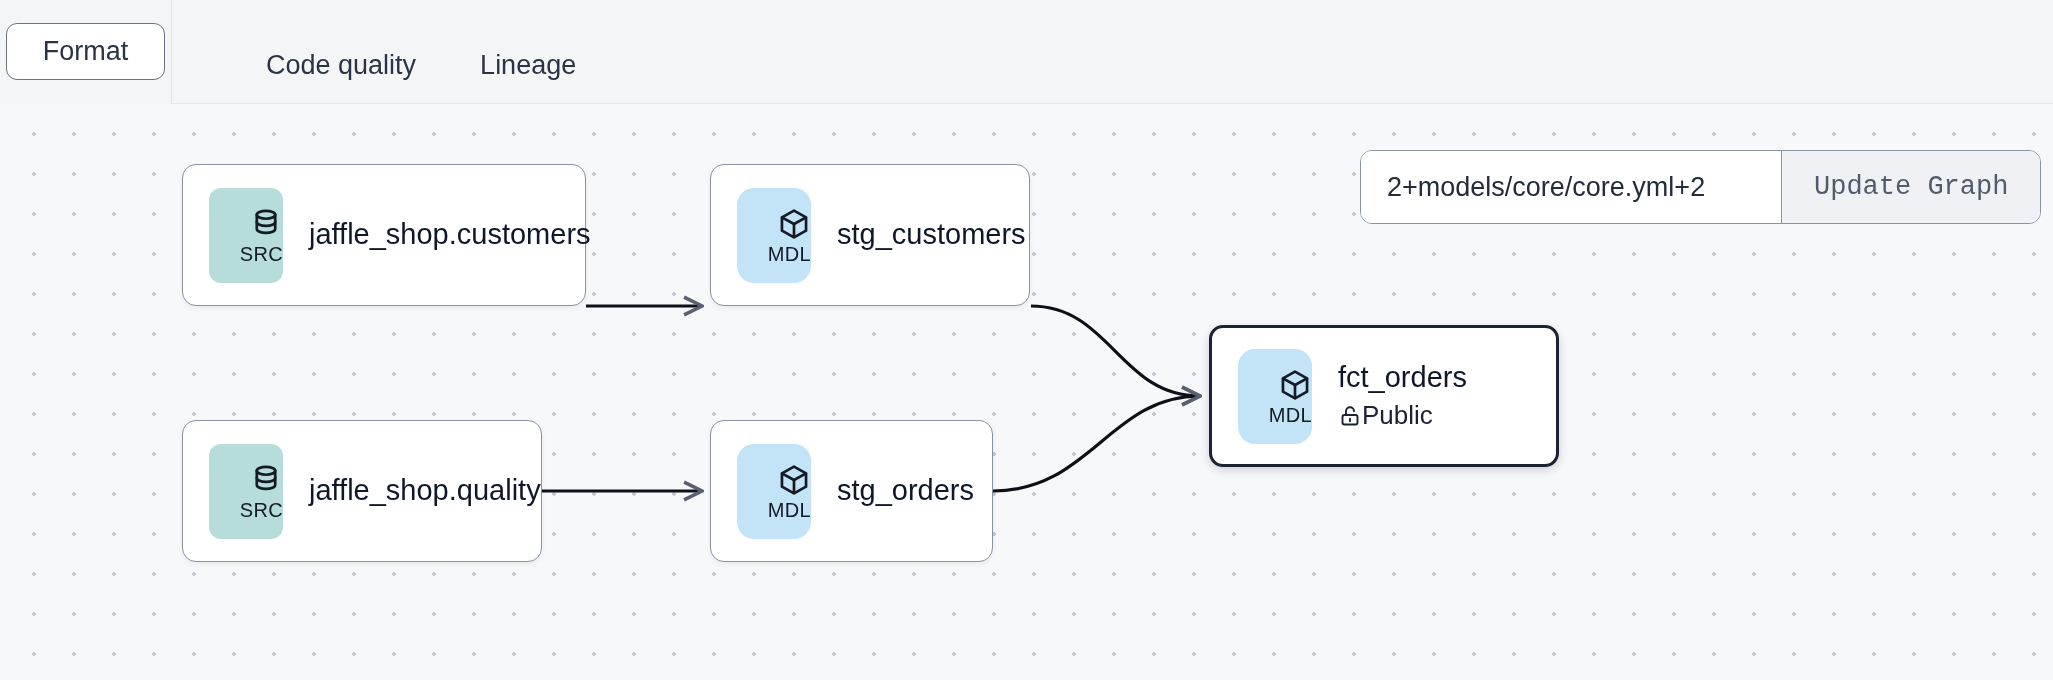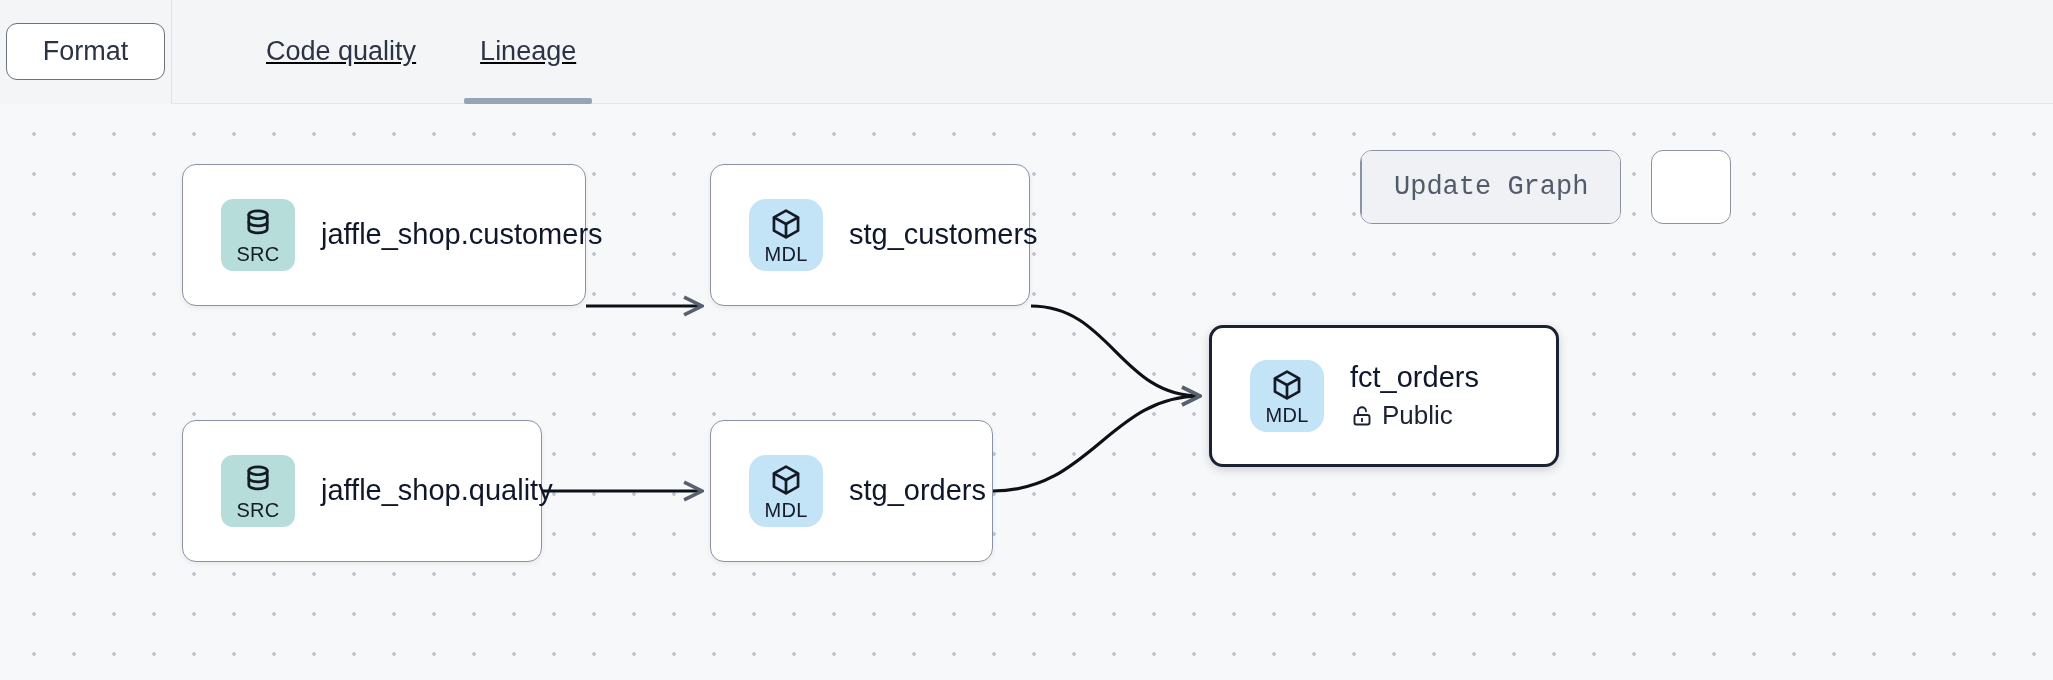--- a/index.html
+++ b/index.html
@@ -30,22 +30,22 @@
     border: 1.5px solid #6b7280;
     border-radius: 11px;
     color: #2b3445;
     font-size: 27px;
     padding: 12px 36px;
     line-height: 1.15;
     cursor: pointer;
     font-family: "Liberation Sans", sans-serif;
   }
   .tabs {
-    display: flex; align-items: center; height: 76px;
-    padding-left: 62px; gap: 0; text-decoration: underline;
+    display: flex; height: 76px;
+    padding-left: 62px; gap: 0;
   }
   .tab {
     position: relative;
     height: 104px;
     display: flex; align-items: center;
     padding: 0 32px;
     font-size: 27px;
     color: #2b3445;
     cursor: pointer;
     white-space: nowrap;
@@ -123,26 +123,26 @@
     display: flex; align-items: center;
     box-shadow: 0 2px 5px rgba(30,40,60,0.07);
     z-index: 20;
     cursor: pointer;
   }
   .node.selected {
     border: 3px solid #1b2233;
     box-shadow: 0 3px 10px rgba(20,26,40,0.18);
   }
   .badge {
-    width: 74px; height: 72px;
+    width: 74px; height: 95px;
     border-radius: 12px;
     display: flex; flex-direction: column;
-    align-items: center; justify-content: center;
+    align-items: flex-end; justify-content: center;
     flex: 0 0 74px;
-    margin-left: 38px;
+    margin-left: 26px;
   }
   .badge.src { background: #b6ddd9; }
   .badge.mdl { background: #c3e3f7; border-radius: 17px; }
   .badge svg { display: block; margin-bottom: 1px; }
   .badge-label {
     font-size: 20px;
     color: #141a26;
     letter-spacing: 0.3px;
     line-height: 1;
     margin-top: 2px;
@@ -154,21 +154,20 @@
     justify-content: center;
   }
   .node-title {
     font-size: 29px;
     color: #0f172a;
     white-space: nowrap;
     line-height: 1.15;
   }
   .node-sub {
     display: flex; align-items: center;
-    gap: 8px;
     font-size: 26px;
     color: #1b2233;
     margin-top: 6px;
     white-space: nowrap;
   }
 
   
   .edges {
     position: absolute; top: 0; left: 0;
     width: 2053px; height: 576px;
@@ -202,20 +201,21 @@
 
     <path d="M 542 387 L 702 387" fill="none" stroke="#0d1117" stroke-width="3.2" marker-end="url(#arrow)"></path>
 
     <path d="M 1031 202 C 1110 202, 1120 292, 1200 292" fill="none" stroke="#0d1117" stroke-width="3.2" marker-end="url(#arrow)"></path>
 
     <path d="M 993 387 C 1090 387, 1110 292, 1200 292" fill="none" stroke="#0d1117" stroke-width="3.2" marker-end="url(#arrow)"></path>
   </svg>
 
   <div class="graph-toolbar">
     <div class="selector-group">
+      <input class="selector-input" type="text" value="2+models/core/core.yml+2" style="">
       <button class="update-btn">Update Graph</button>
     </div>
     <div class="toolbar-extra"></div>
   </div>
 
   <div class="node" style="left:182px; top:60px; width:404px; height:142px;
        transform:translateY(-50%); top:131px;">
     <div class="badge src">
       <svg width="34" height="34" viewBox="0 0 24 24" fill="none" stroke="#141a26" stroke-width="1.9" stroke-linecap="round">
         <ellipse cx="12" cy="5.5" rx="6.5" ry="2.8"></ellipse>

